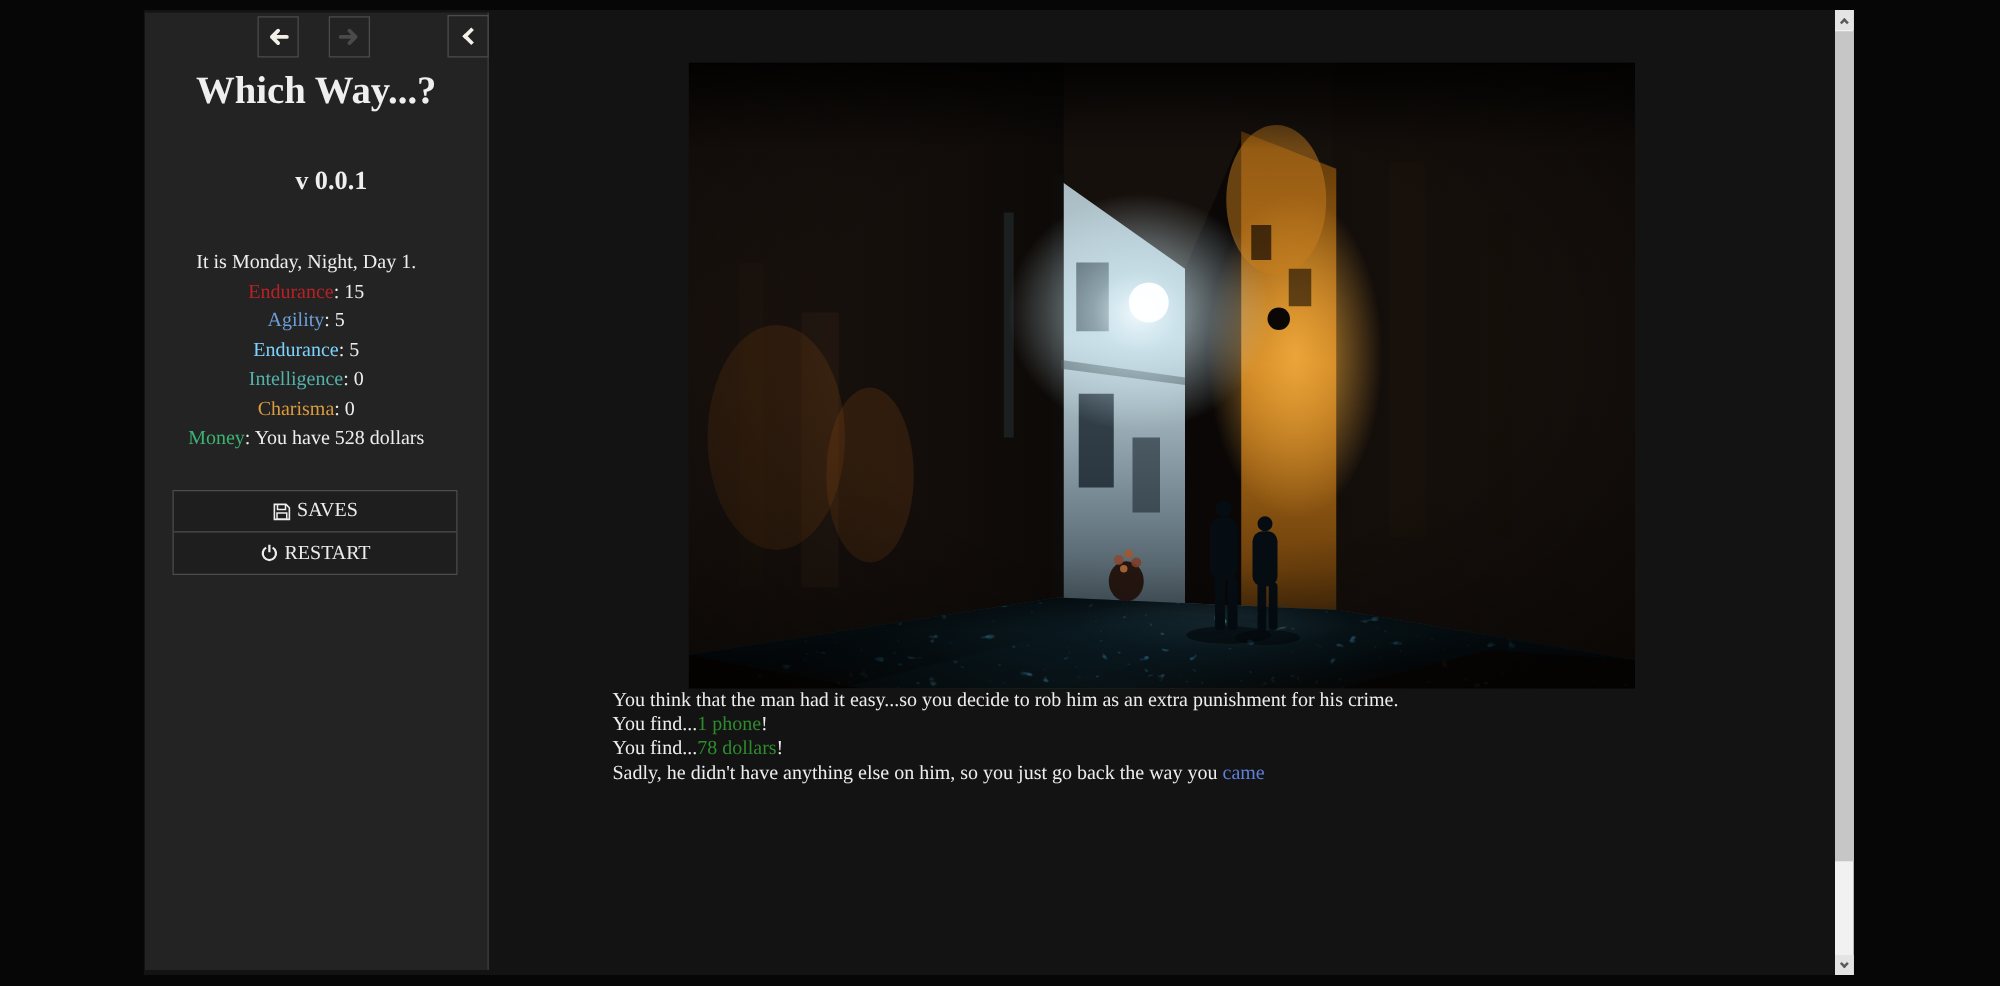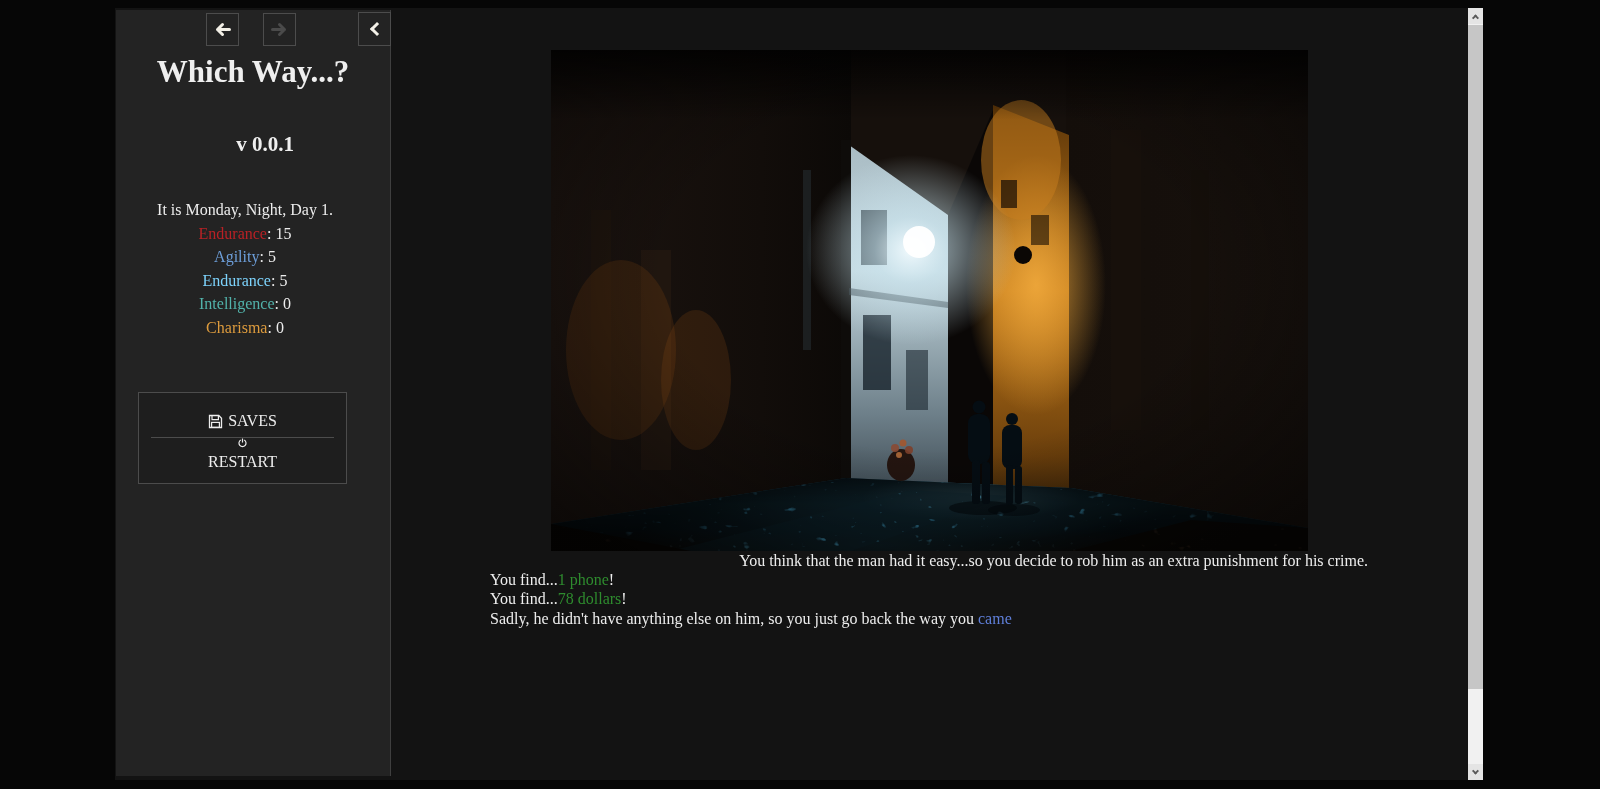--- a/index.html
+++ b/index.html
@@ -41,37 +41,37 @@
   }
   .version {
     position:absolute; top:122px; left:0; right:0; text-align:center;
     font-size:21px; font-weight:bold; color:#efefef;padding-left:24px;
   }
   .stats {
     position:absolute; top:188px; left:0; right:16px; text-align:center;
     font-size:16px; line-height:23.5px; color:#ededed;
   }
   .menu {
-    position:absolute; left:22px; top:382px; width:209px;
+    position:absolute; left:22px; top:382px; width:228px;
     border:1px solid #4c4c4c; background:#1e1e1e;
-    list-style:none; margin:0; padding:12px;
+    list-style:none; margin:0; padding:0;
   }
   .menu li {
     height:33px; display:flex; align-items:center; justify-content:center;
     gap:5px; font-size:16px; color:#ededed; cursor:pointer;
     border-bottom:1px solid #4c4c4c;
   }
-  .menu li:last-child { border-bottom:none;flex-direction:column; }
+  .menu li:last-child { border-bottom:none; }
   .menu svg { display:block; }
 
   
   .passage { position:absolute; left:375px; top:40px; width:878px; font-size:16px; }
   .photo { display:block; margin:2px auto 0; background:#16100c; }
   .passage p { margin:0; line-height:1.2; }
-  .p1 { margin-top:46px;text-align:right; }
+  .p1 { margin-top:46px; }
   .finds { margin-top:37px; line-height:28px; }
   .closing { margin-top:26px; }
   .link { cursor:pointer; text-decoration:none;margin-top:44px; }
 
   
   .scrollbar { position:absolute; left:1468px; top:8px; width:15px; height:772px; background:#f1f1f1; }
   .sb-btn { position:absolute; left:0; width:15px; height:16px; background:#e4e4e4;
             display:flex; align-items:center; justify-content:center; cursor:pointer; }
   .sb-btn.up { top:0; }
   .sb-btn.down { bottom:0; }
@@ -104,20 +104,21 @@
     <h1 class="title">Which Way...?</h1>
     <div class="version">v 0.0.1</div>
 
     <div class="stats">
       <div>It is Monday, Night, Day 1.</div>
       <div class="stat-row"><span style="color: rgb(185, 33, 37);">Endurance</span><span>: </span><span>15</span></div>
       <div class="stat-row"><span style="color: rgb(109, 158, 217);">Agility</span><span>: </span><span>5</span></div>
       <div class="stat-row"><span style="color: #7dd3fc;">Endurance</span><span>: </span><span>5</span></div>
       <div class="stat-row"><span style="color: rgb(82, 179, 171);">Intelligence</span><span>: </span><span>0</span></div>
       <div class="stat-row"><span style="color: rgb(221, 155, 61);">Charisma</span><span>: </span><span>0</span></div>
+      <div class="stat-row"><span style="color: rgb(60, 179, 113);">Money</span><span>: </span><span>You have 528 dollars</span></div>
     </div>
 
     <ul class="menu">
       <li>
         <svg width="15" height="15" viewBox="0 0 15 15">
           <path d="M1.5 1.5 H10.8 L13.5 4.2 V13.5 H1.5 Z" fill="none" stroke="#ededed" stroke-width="1.3"></path>
           <path d="M4 1.8 V5.6 H10.4 V1.8" fill="none" stroke="#ededed" stroke-width="1.2"></path>
           <rect x="3.6" y="8.4" width="7.8" height="5" fill="none" stroke="#ededed" stroke-width="1.2"></rect>
         </svg>
         <span>SAVES</span>

